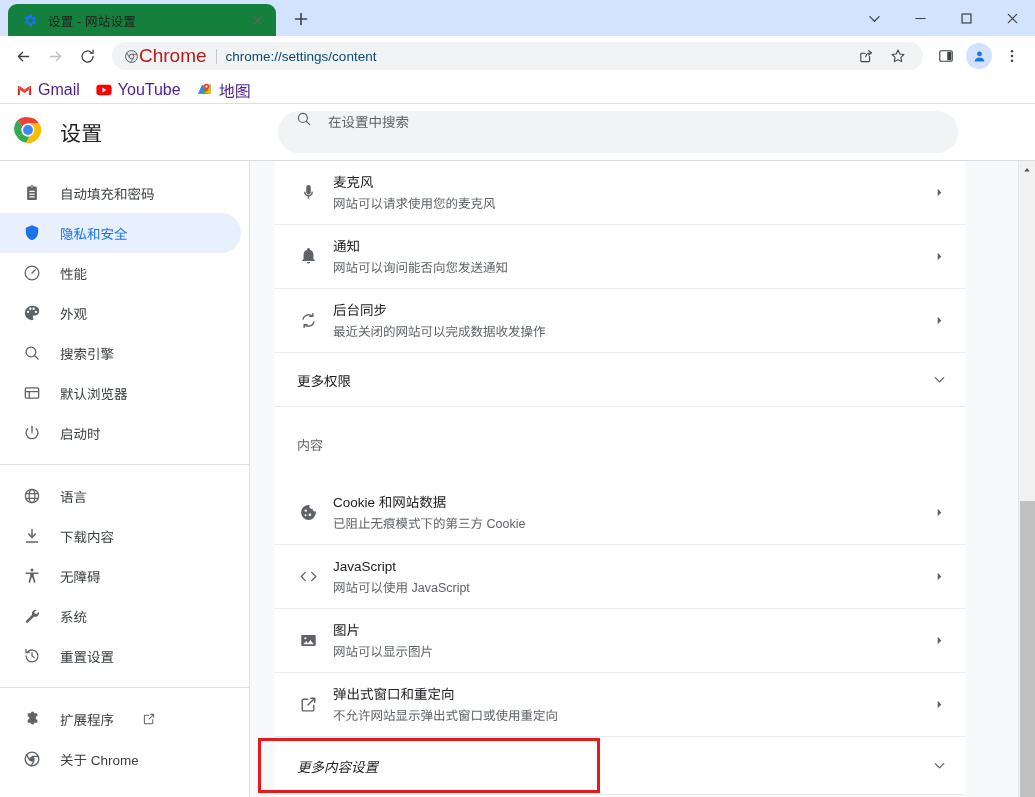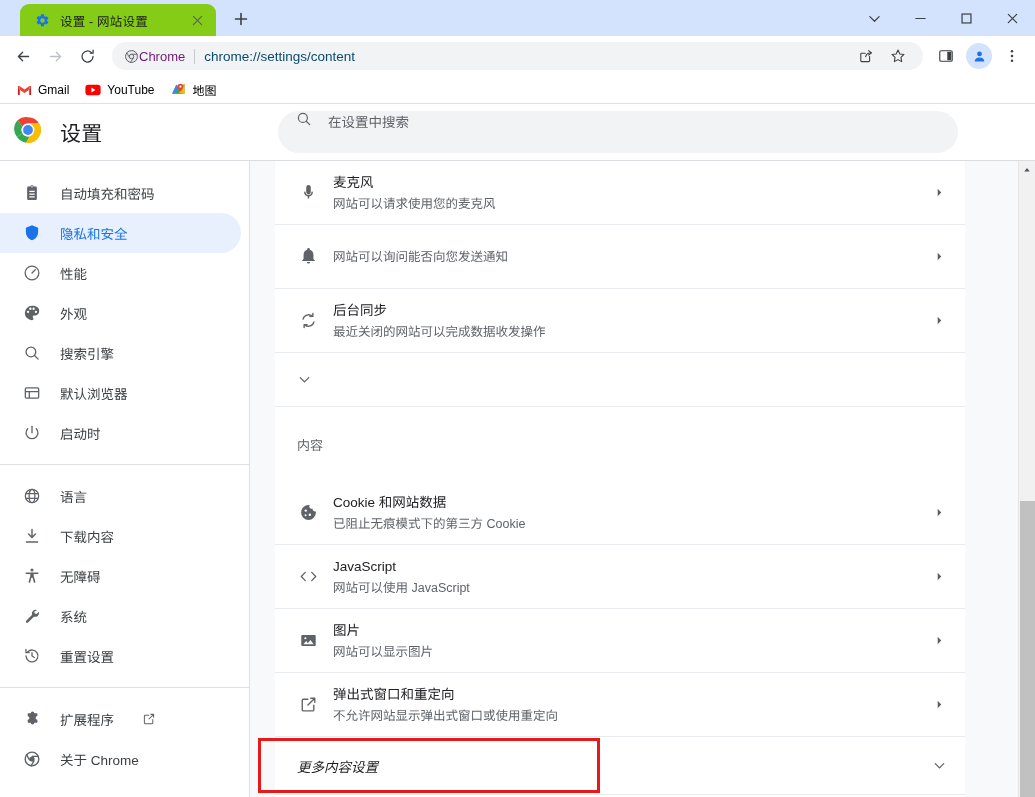--- a/index.html
+++ b/index.html
@@ -13,24 +13,24 @@
 
   
   .tabstrip {
     position: relative;
     height: 36px;
     background: #d3e3fd;
     display: flex;
     align-items: flex-end;
   }
   .tab {
-    margin-left: 20px;
-    width: 196px;
+    margin-left: 8px;
+    width: 268px;
     height: 32px;
-    background: #84cc16;
+    background: #15803d;
     border-radius: 9px 9px 0 0;
     display: flex;
     align-items: center;
     padding: 0 8px 0 14px;
     position: relative;
     z-index: 2;
   }
   .tab-favicon {
     width: 16px; height: 16px;
     flex: 0 0 16px;
@@ -100,22 +100,22 @@
     align-items: center;
     padding: 0 10px 0 12px;
     margin: 0 6px 0 8px;
     min-width: 0;
   }
   .omni-chip {
     display: flex; align-items: center; gap: 6px;
     flex: 0 0 auto;
   }
   .omni-chiplabel {
-    font-size: 13px;
-    color: #701a75;
+    font-size: 19px;
+    color: #b91c1c;
   }
   .omni-sep {
     width: 1px; height: 15px;
     background: #c6c9cc;
     margin: 0 9px;
     flex: 0 0 1px;
   }
   .omni-url {
     font-size: 13.5px;
     color: #0c4a6e;
@@ -151,22 +151,22 @@
     border-bottom: 1px solid #e0e0e0;
   }
   .bm {
     display: flex; align-items: center;
     gap: 6px;
     padding: 4px 8px;
     border-radius: 4px;
   }
   .bm-icon { width: 16px; height: 16px; display:flex; align-items:center; justify-content:center; flex:0 0 16px;}
   .bm-label {
-    font-size: 12px;
-    color: #000000;
+    font-size: 16px;
+    color: #4c1d95;
     white-space: nowrap;
   }
 
   
   .page { height: 693px; display: flex; flex-direction: column; background:#4c1d95; }
 
   .settings-header {
     height: 56px;
     display: flex;
     align-items: center;
@@ -691,20 +691,21 @@
           </span>
         </div>
 
         <div class="srow">
           <span class="srow-ico">
             <svg width="19" height="19" viewBox="0 0 20 20" fill="currentColor">
                 <path d="M10 17.4a1.7 1.7 0 0 0 1.7-1.7H8.3a1.7 1.7 0 0 0 1.7 1.7zm5.2-4.9V8.4c0-2.6-1.4-4.8-3.8-5.4v-.6a1.4 1.4 0 1 0-2.8 0v.6C6.2 3.6 4.8 5.8 4.8 8.4v4.1L3.4 14v.7h13.2V14z"></path>
               </svg>
           </span>
           <span class="srow-txt">
+            <span class="srow-title" style="display:block">通知</span>
             <span class="srow-sub" style="display:block">网站可以询问能否向您发送通知</span>
           </span>
           <span class="srow-arrow">
             <svg width="11" height="11" viewBox="0 0 12 12" fill="currentColor">
                 <path d="M4 2l4 4-4 4z"></path>
               </svg>
           </span>
         </div>
 
         <div class="srow">
@@ -721,20 +722,21 @@
             <span class="srow-sub" style="display:block">最近关闭的网站可以完成数据收发操作</span>
           </span>
           <span class="srow-arrow">
             <svg width="11" height="11" viewBox="0 0 12 12" fill="currentColor">
                 <path d="M4 2l4 4-4 4z"></path>
               </svg>
           </span>
         </div>
 
         <div class="collapse-row">
+          <span class="collapse-label">更多权限</span>
           <span class="collapse-chev">
             <svg width="15" height="15" viewBox="0 0 16 16" fill="none" stroke="currentColor" stroke-width="1.4" stroke-linecap="round" stroke-linejoin="round">
                 <path d="M3.5 6l4.5 4.5L12.5 6"></path>
               </svg>
           </span>
         </div>
 
         <div class="section-head">内容</div>
 
         <div class="srow">

